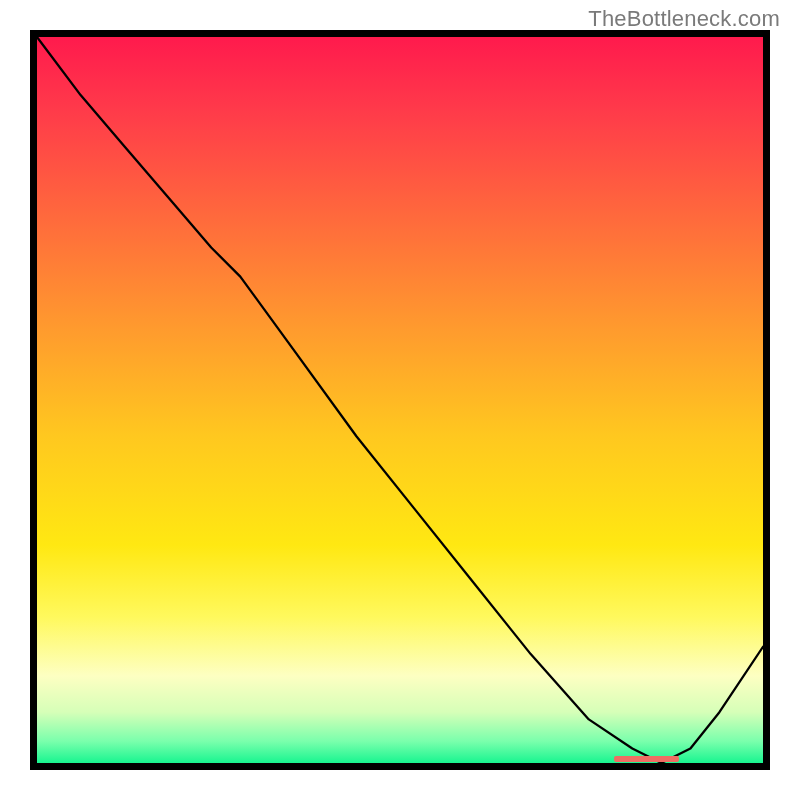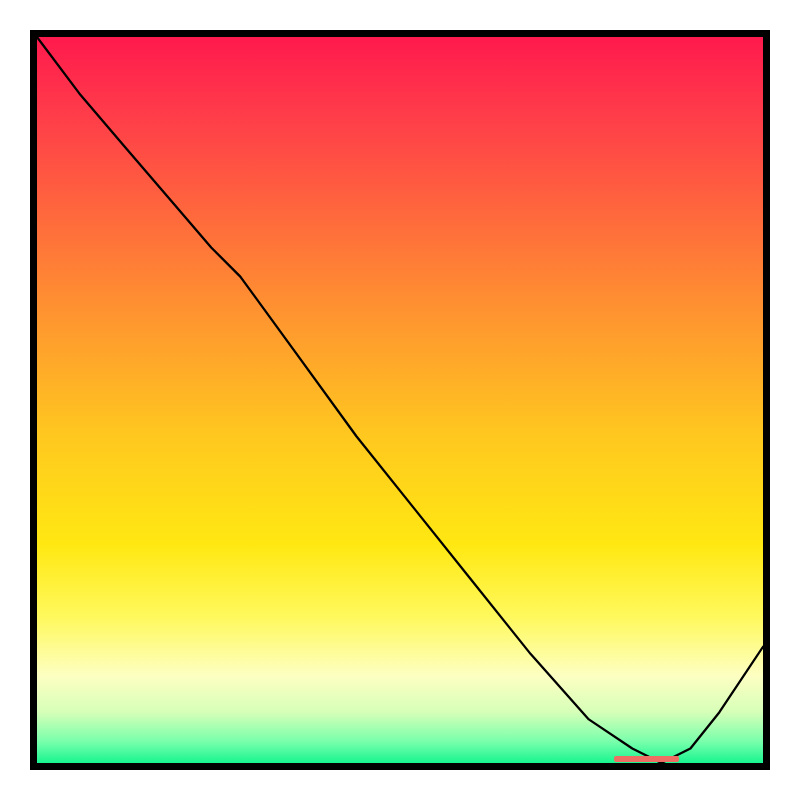--- a/index.html
+++ b/index.html
@@ -73,20 +73,21 @@
     position: absolute;
     background: #ef6e63;
     border-radius: 2px;
   }
 </style>
 </head>
 <body>
 
 <div class="page">
 
+  <div class="watermark">TheBottleneck.com</div>
 
   <div class="frame">
     <div class="plot">
       <div class="gradient"></div>
 
       <svg class="curve" viewBox="0 0 726 726" preserveAspectRatio="none">
         <path d="M0.0 0.0 L43.6 58.1 L87.1 108.9 L130.7 159.7 L174.2 210.5 L203.3 239.6 L261.4 319.4 L319.4 399.3 L377.5 471.9 L435.6 544.5 L493.7 617.1 L551.8 682.4 L595.3 711.5 L624.4 726.0 L653.4 711.5 L682.4 675.2 L726.0 609.8"></path>
       </svg>
 
       <div class="marker" style="left: 577.17px; top: 718.74px; width: 65.34px; height: 5.808px; background: rgb(239, 110, 99);"></div>

